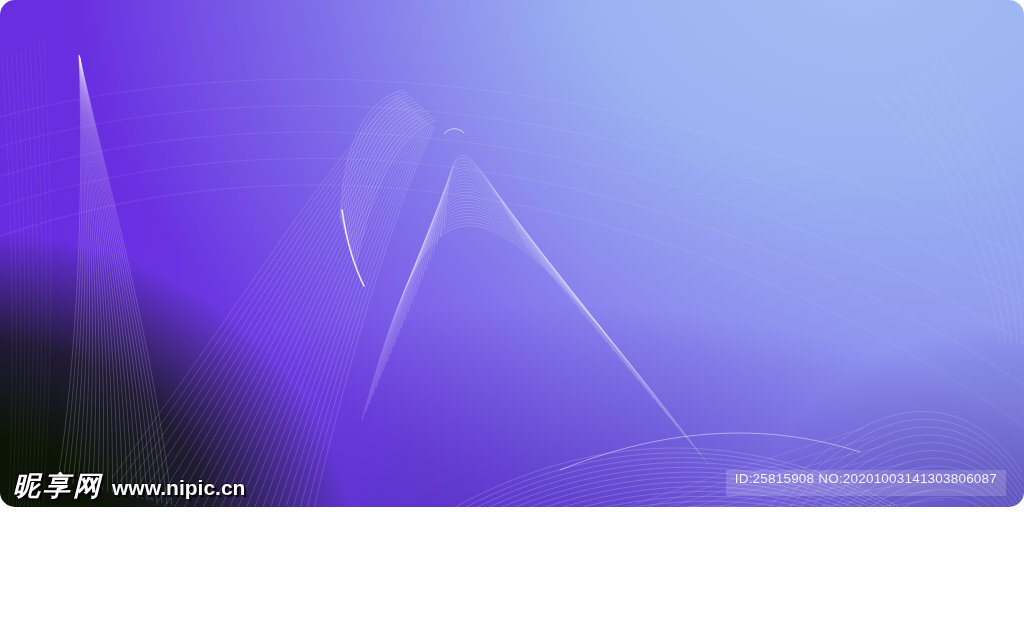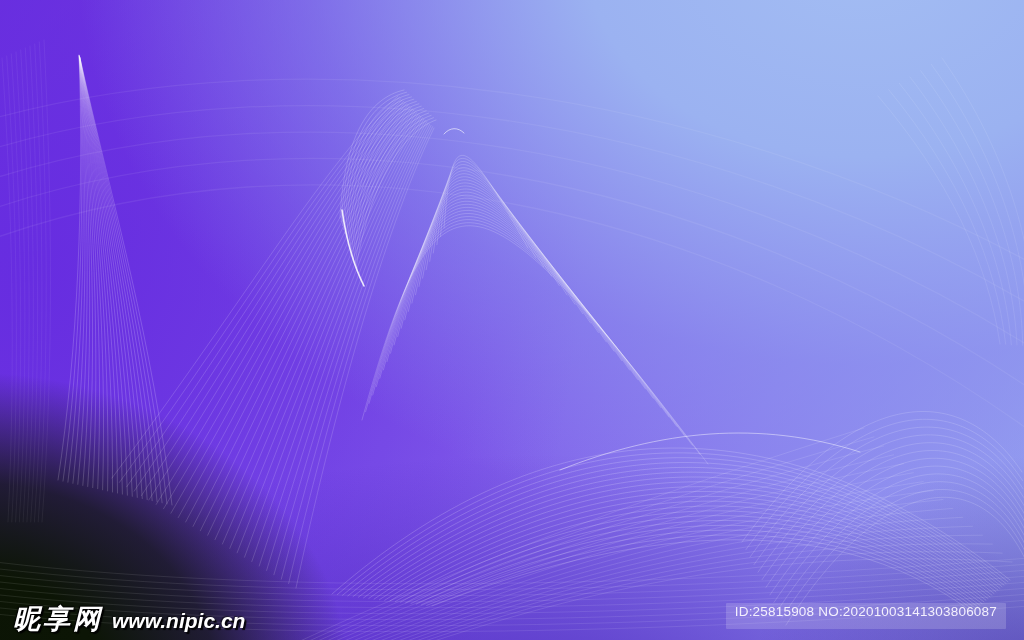--- a/index.html
+++ b/index.html
@@ -1,41 +1,42 @@
 <!DOCTYPE html>
 <html><head>
 <meta charset="utf-8">
 <style>
   html,body{margin:0;padding:0;}
   body{
     width:1024px;height:640px;overflow:hidden;
     font-family:"Liberation Sans","DejaVu Sans",sans-serif;
   }
   .stage{
-    position:relative;width:1024px;height:640px;overflow:hidden;
+    position:relative;width:1024px;height:507px;overflow:hidden;
     background:
       radial-gradient(560px 460px at -3% 107%, #0b1404 0%, #0c1505 24%, rgba(12,20,6,.78) 44%, rgba(12,20,6,0) 68%),
       radial-gradient(430px 310px at 103% 105%, rgba(48,14,142,.55) 0%, rgba(48,14,142,0) 70%),
       radial-gradient(950px 430px at 52% 114%, rgba(62,20,178,.72) 0%, rgba(62,20,178,0) 64%),
       radial-gradient(1060px 800px at 84% -8%, #a3bdf3 0%, #9bb2f1 26%, rgba(140,150,238,.55) 52%, rgba(140,150,238,0) 74%),
       radial-gradient(860px 1020px at 3% 42%, rgba(101,42,224,.85) 0%, rgba(101,42,224,0) 64%),
       linear-gradient(118deg, #6c33de 0%, #7547e5 30%, #7e58e9 50%, #8a7cee 72%, #96a4f0 100%);
+    border-radius: 15px;
   }
   .lines{position:absolute;inset:0;display:block;}
   .watermark{
     position:absolute;left:13px;bottom:7px;
     color:#ffffff;white-space:nowrap;line-height:1;
     display:flex;align-items:baseline;
   }
   .site-name{
     font-size:27px;font-weight:bold;font-style:italic;letter-spacing:3px;
     text-shadow:2px 2px 1px rgba(0,0,0,.95), -1px -1px 1px rgba(0,0,0,.7), 1px -1px 1px rgba(0,0,0,.6), -1px 1px 1px rgba(0,0,0,.6);
   }
   .site-url{
-    font-size:21px;font-weight:bold;font-style:italic;margin-left:9px;
+    font-size:21px;font-weight:bold;margin-left:9px;
     text-shadow:2px 2px 1px rgba(0,0,0,.9), -1px -1px 1px rgba(0,0,0,.55);
   }
   .id-badge{
     position:absolute;right:18px;bottom:11px;
     background:rgba(255,255,255,.17);
     color:#f3effd;font-size:13.5px;letter-spacing:.2px;
     padding:1px 9px 10px;border-radius:1px;white-space:nowrap;
   }
 </style>
 </head>

